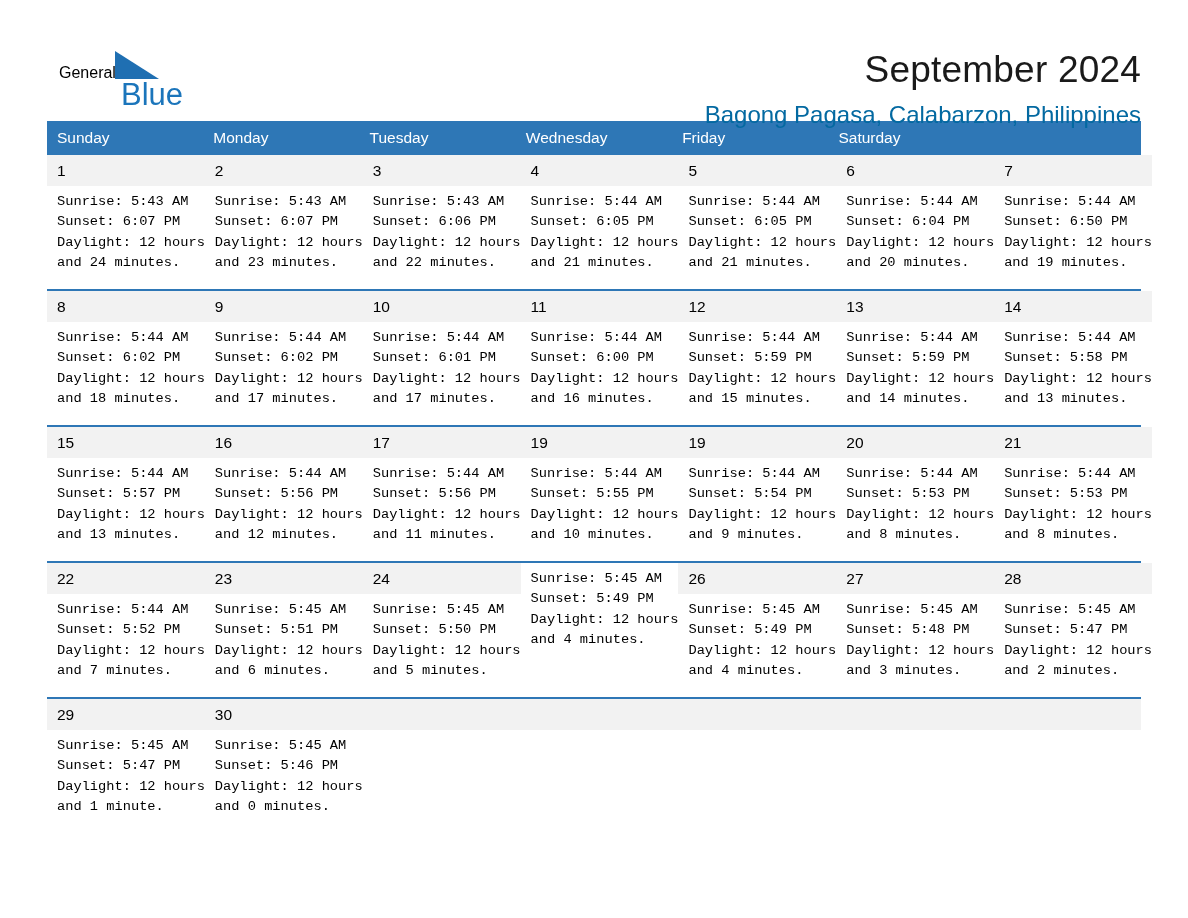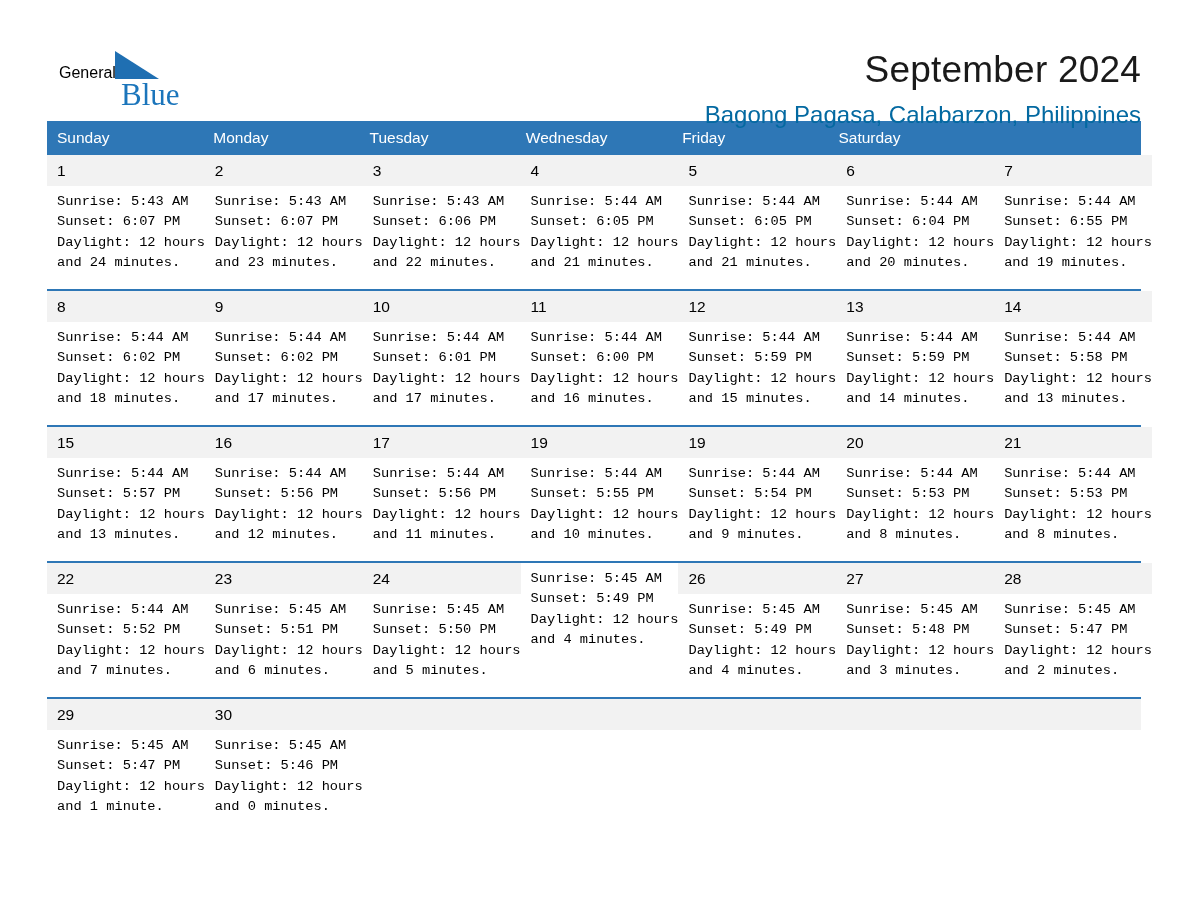--- a/index.html
+++ b/index.html
@@ -49,21 +49,21 @@
     margin-bottom: 3px;
     border-left: 44px solid #1f6fb2;
     border-top: 28px solid transparent;
   }
   .brand-line2 {
     margin-top: -4px;
     padding-left: 62px;
     font-size: 31px;
     line-height: 33px;
     color: #1b75bb;
-    font-family: Liberation Serif, serif;
+    font-family: Liberation Sans, sans-serif;
   }
   .titles {
     text-align: right;
     padding-top: 2px;
   }
   .cal-title {
     font-size: 37px;
     line-height: 44px;
     font-weight: normal;
     color: #1a1a1a;
@@ -205,21 +205,21 @@
               <div>Sunrise: 5:44 AM</div>
               <div>Sunset: 6:04 PM</div>
               <div>Daylight: 12 hours</div>
               <div>and 20 minutes.</div>
             </div>
           </div>
           <div class="day-cell">
             <div class="day-number">7</div>
             <div class="day-info">
               <div>Sunrise: 5:44 AM</div>
-              <div>Sunset: 6:55 PM</div>
+              <div>Sunset: 6:50 PM</div>
               <div>Daylight: 12 hours</div>
               <div>and 19 minutes.</div>
             </div>
           </div>
         </div>
         <div class="week">
           <div class="day-cell">
             <div class="day-number">8</div>
             <div class="day-info">
               <div>Sunrise: 5:44 AM</div>

